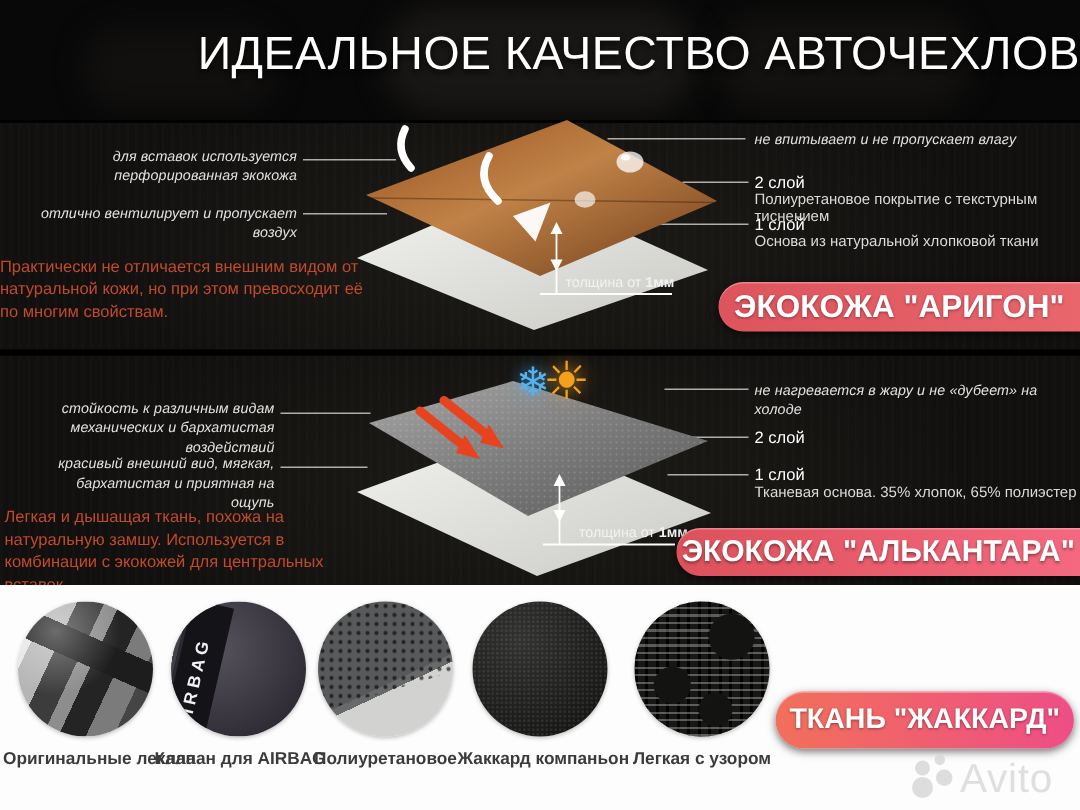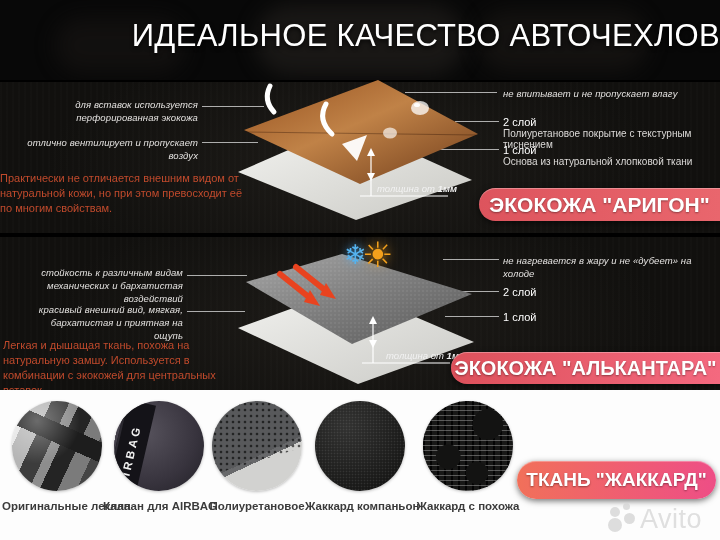--- a/index.html
+++ b/index.html
@@ -29,21 +29,21 @@
          font-size:31px;font-weight:400;letter-spacing:.3px;
          text-shadow:0 2px 4px rgba(0,0,0,.8)}
 
   
   .note{font-style:italic;font-size:9.5px;color:#e4e2e0;line-height:1.38;letter-spacing:.1px}
   .ta-r{text-align:right}
   .layer-name{font-size:11px;font-weight:normal;color:#fff}
   .layer-desc{font-size:10px;color:#dcdad8}
   .red-par{font-size:11px;color:#c04a2c;line-height:1.35;text-align:left}
   .cline{height:1px;background:#c9c9c9;opacity:.85}
-  .thick{font-size:9.5px;font-style:italic;color:#f2f2f2;white-space:nowrap}
+  .thick{font-size:9.5px;color:#f2f2f2;white-space:nowrap}
   .thick .tv{font-weight:bold}
 
   
   #s1-note1{left:20px;top:98px;width:178px}
   #s1-line1{left:202px;top:106px;width:62px}
   #s1-note2{left:10px;top:136px;width:188px}
   #s1-line2{left:202px;top:142px;width:56px}
   #s1-red{left:0;top:171px;width:243px}
   #s1-rnote{left:503px;top:87px;width:212px}
   #s1-rline1{left:405px;top:92px;width:92px}
@@ -200,20 +200,21 @@
   <div class="abs cline" id="s2-line1"></div>
   <div class="abs note ta-r" id="s2-note2">красивый внешний вид, мягкая, бархатистая и приятная на ощупь</div>
   <div class="abs cline" id="s2-line2"></div>
   <div class="abs red-par" id="s2-red">Легкая и дышащая ткань, похожа на натуральную замшу. Используется в комбинации с экокожей для центральных вставок.</div>
 
   <div class="abs note" id="s2-rnote">не нагревается в жару и не «дубеет» на холоде</div>
   <div class="abs cline" id="s2-rline1"></div>
   <div class="abs layer-name" id="s2-l2name">2 слой</div>
   <div class="abs cline" id="s2-rline2"></div>
   <div class="abs layer-name" id="s2-l1name">1 слой</div>
+  <div class="abs layer-desc" id="s2-l1desc">Тканевая основа. 35% хлопок, 65% полиэстер</div>
   <div class="abs cline" id="s2-rline3"></div>
 
   <svg class="abs" style="left:230px;top:238px" width="250" height="150" viewBox="0 0 250 150">
     <defs>
       <linearGradient id="gw2" x1="0" y1="0" x2="1" y2="1">
         <stop offset="0" stop-color="#f2f2ef"></stop>
           <stop offset="1" stop-color="#cacac6"></stop>
       </linearGradient>
       <linearGradient id="gg2" x1="0" y1="0" x2="1" y2="1">
         <stop offset="0" stop-color="#a7a7a7"></stop>
@@ -258,21 +259,21 @@
     </div>
   <div class="abs sample" id="samp5">
       <div class="jacq"></div>
       <div class="jacq2"></div>
     </div>
 
   <div class="abs sample-label" id="lab1">Оригинальные лекала</div>
   <div class="abs sample-label" id="lab2">Клапан для AIRBAG</div>
   <div class="abs sample-label" id="lab3">Полиуретановое</div>
   <div class="abs sample-label" id="lab4">Жаккард компаньон</div>
-  <div class="abs sample-label" id="lab5">Жаккард с похожа</div>
+  <div class="abs sample-label" id="lab5">Легкая с узором</div>
 
   <div class="abs badge" id="badge3">ТКАНЬ "ЖАККАРД"</div>
 
   <div class="abs avito">
     <span class="av-c av-c1"></span>
     <span class="av-c av-c2"></span>
     <span class="av-c av-c3"></span>
     <span class="av-c av-c4"></span>
     <span class="av-txt">Avito</span>
   </div>

